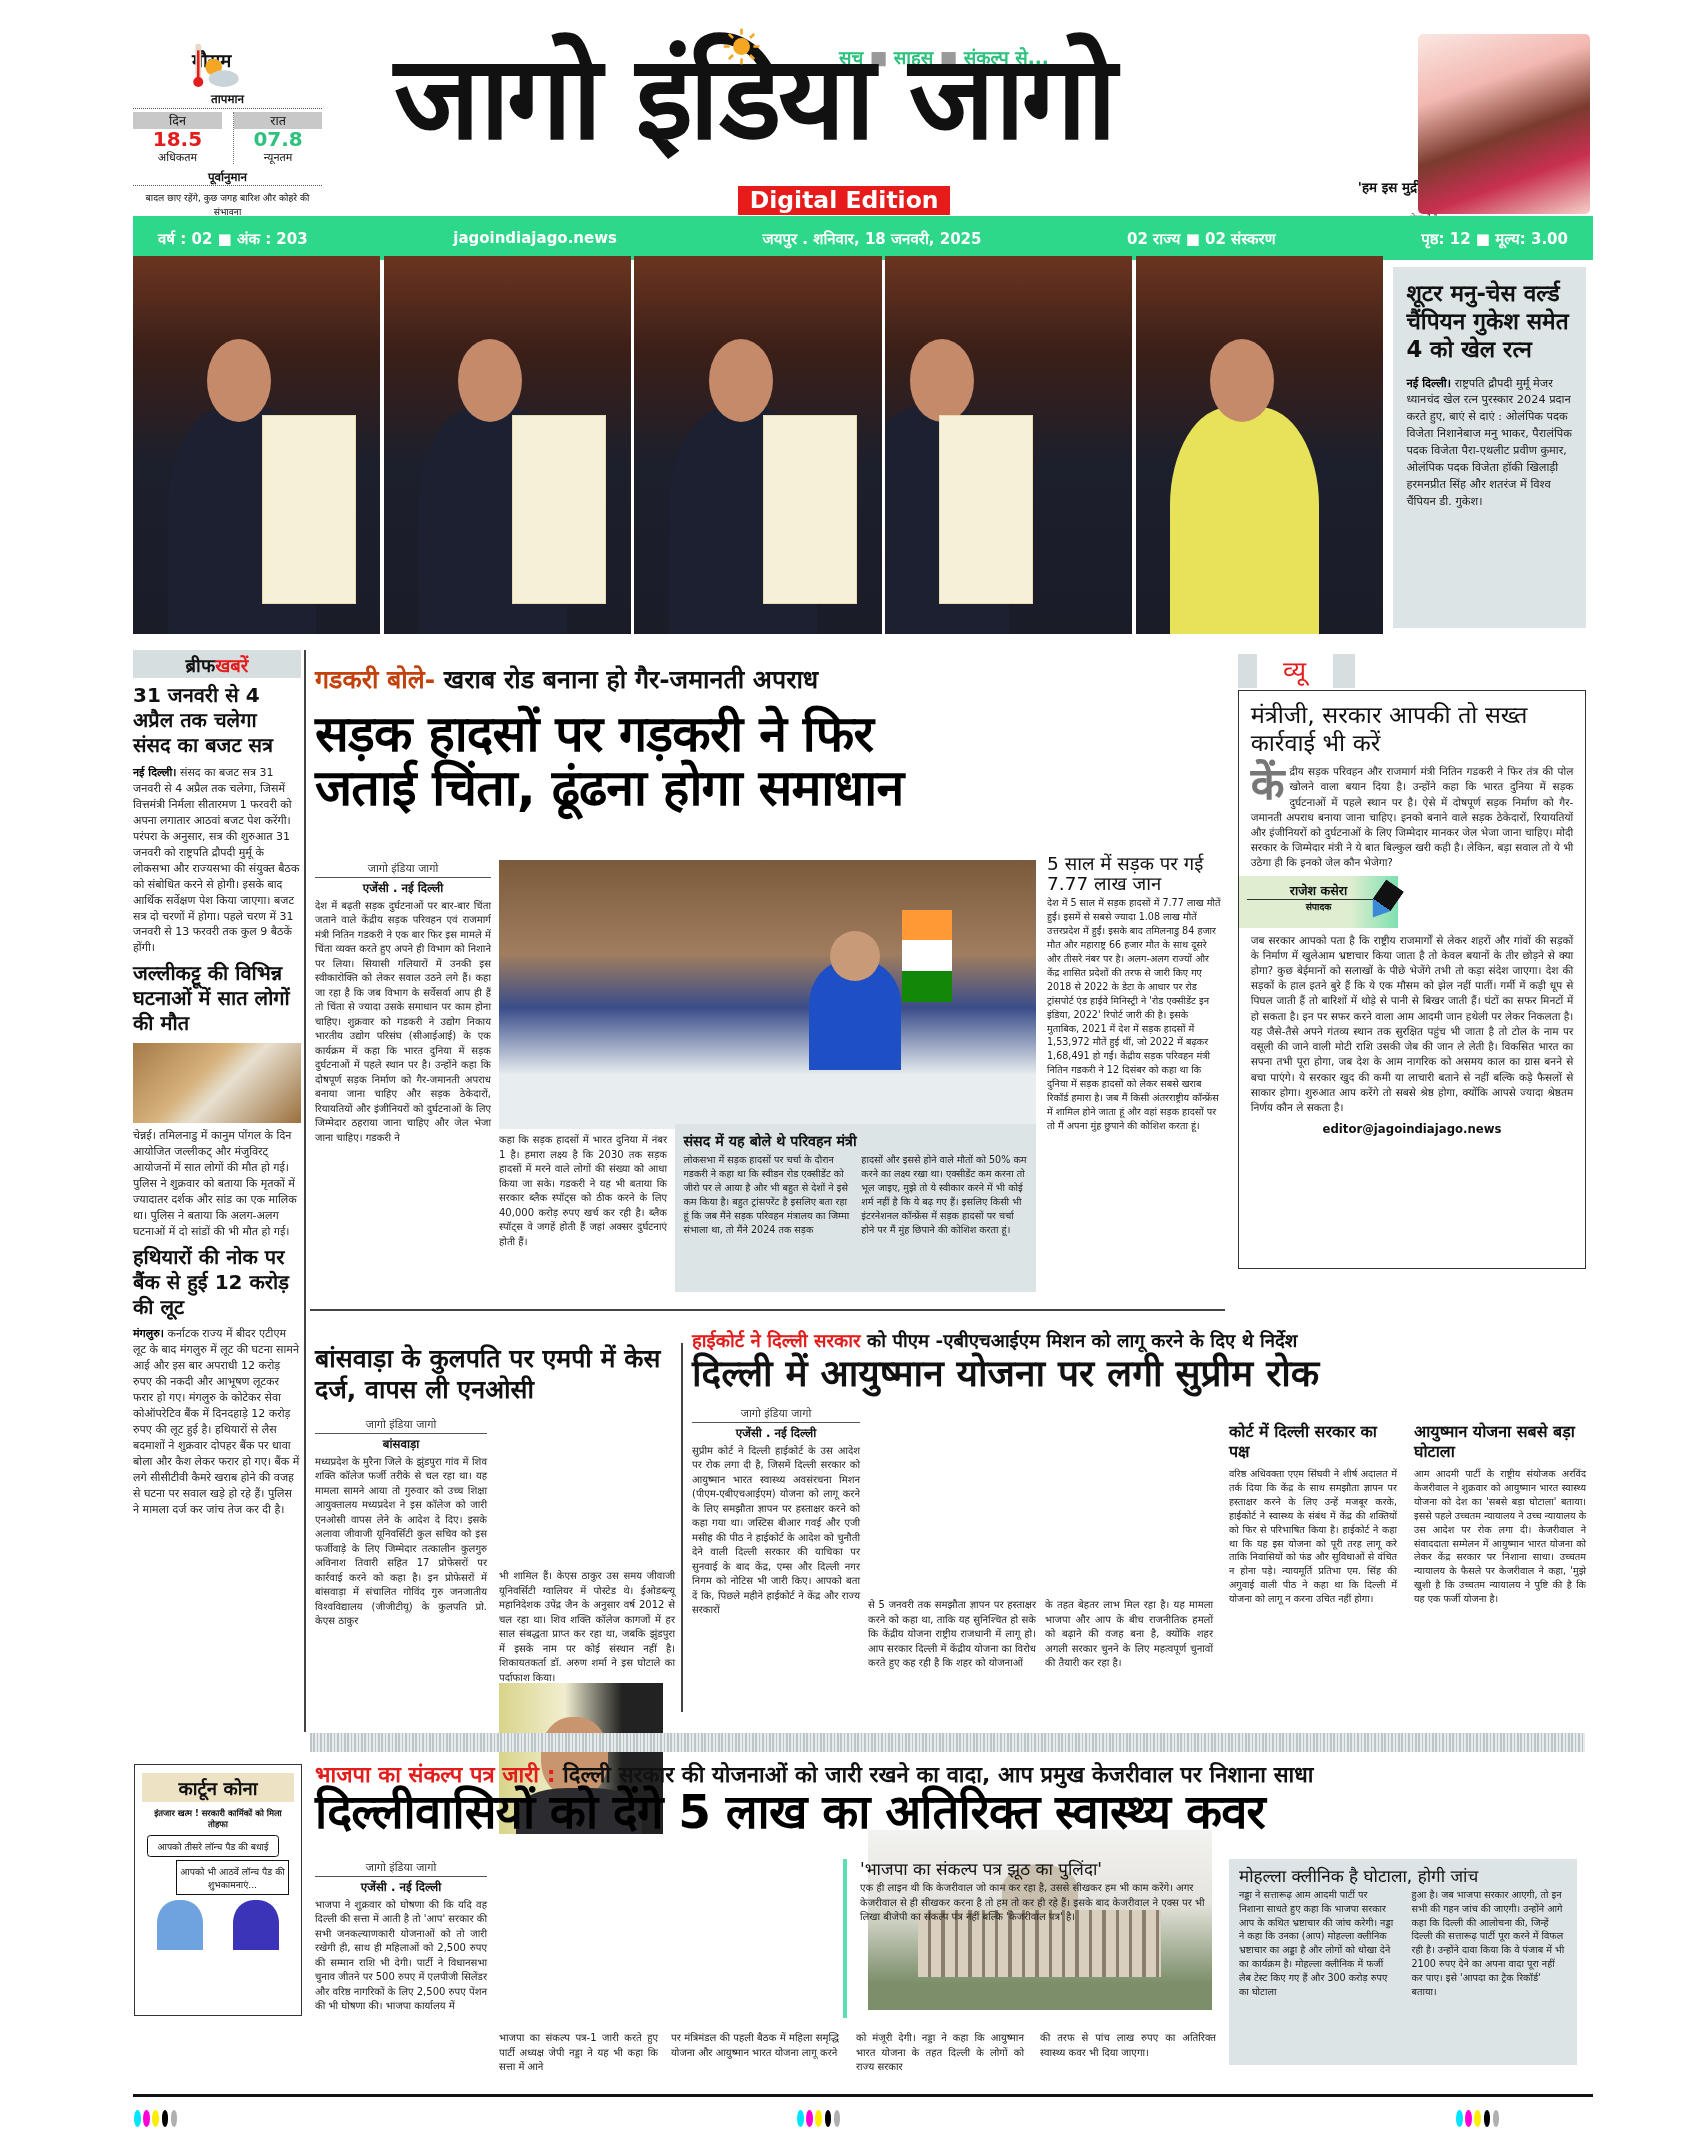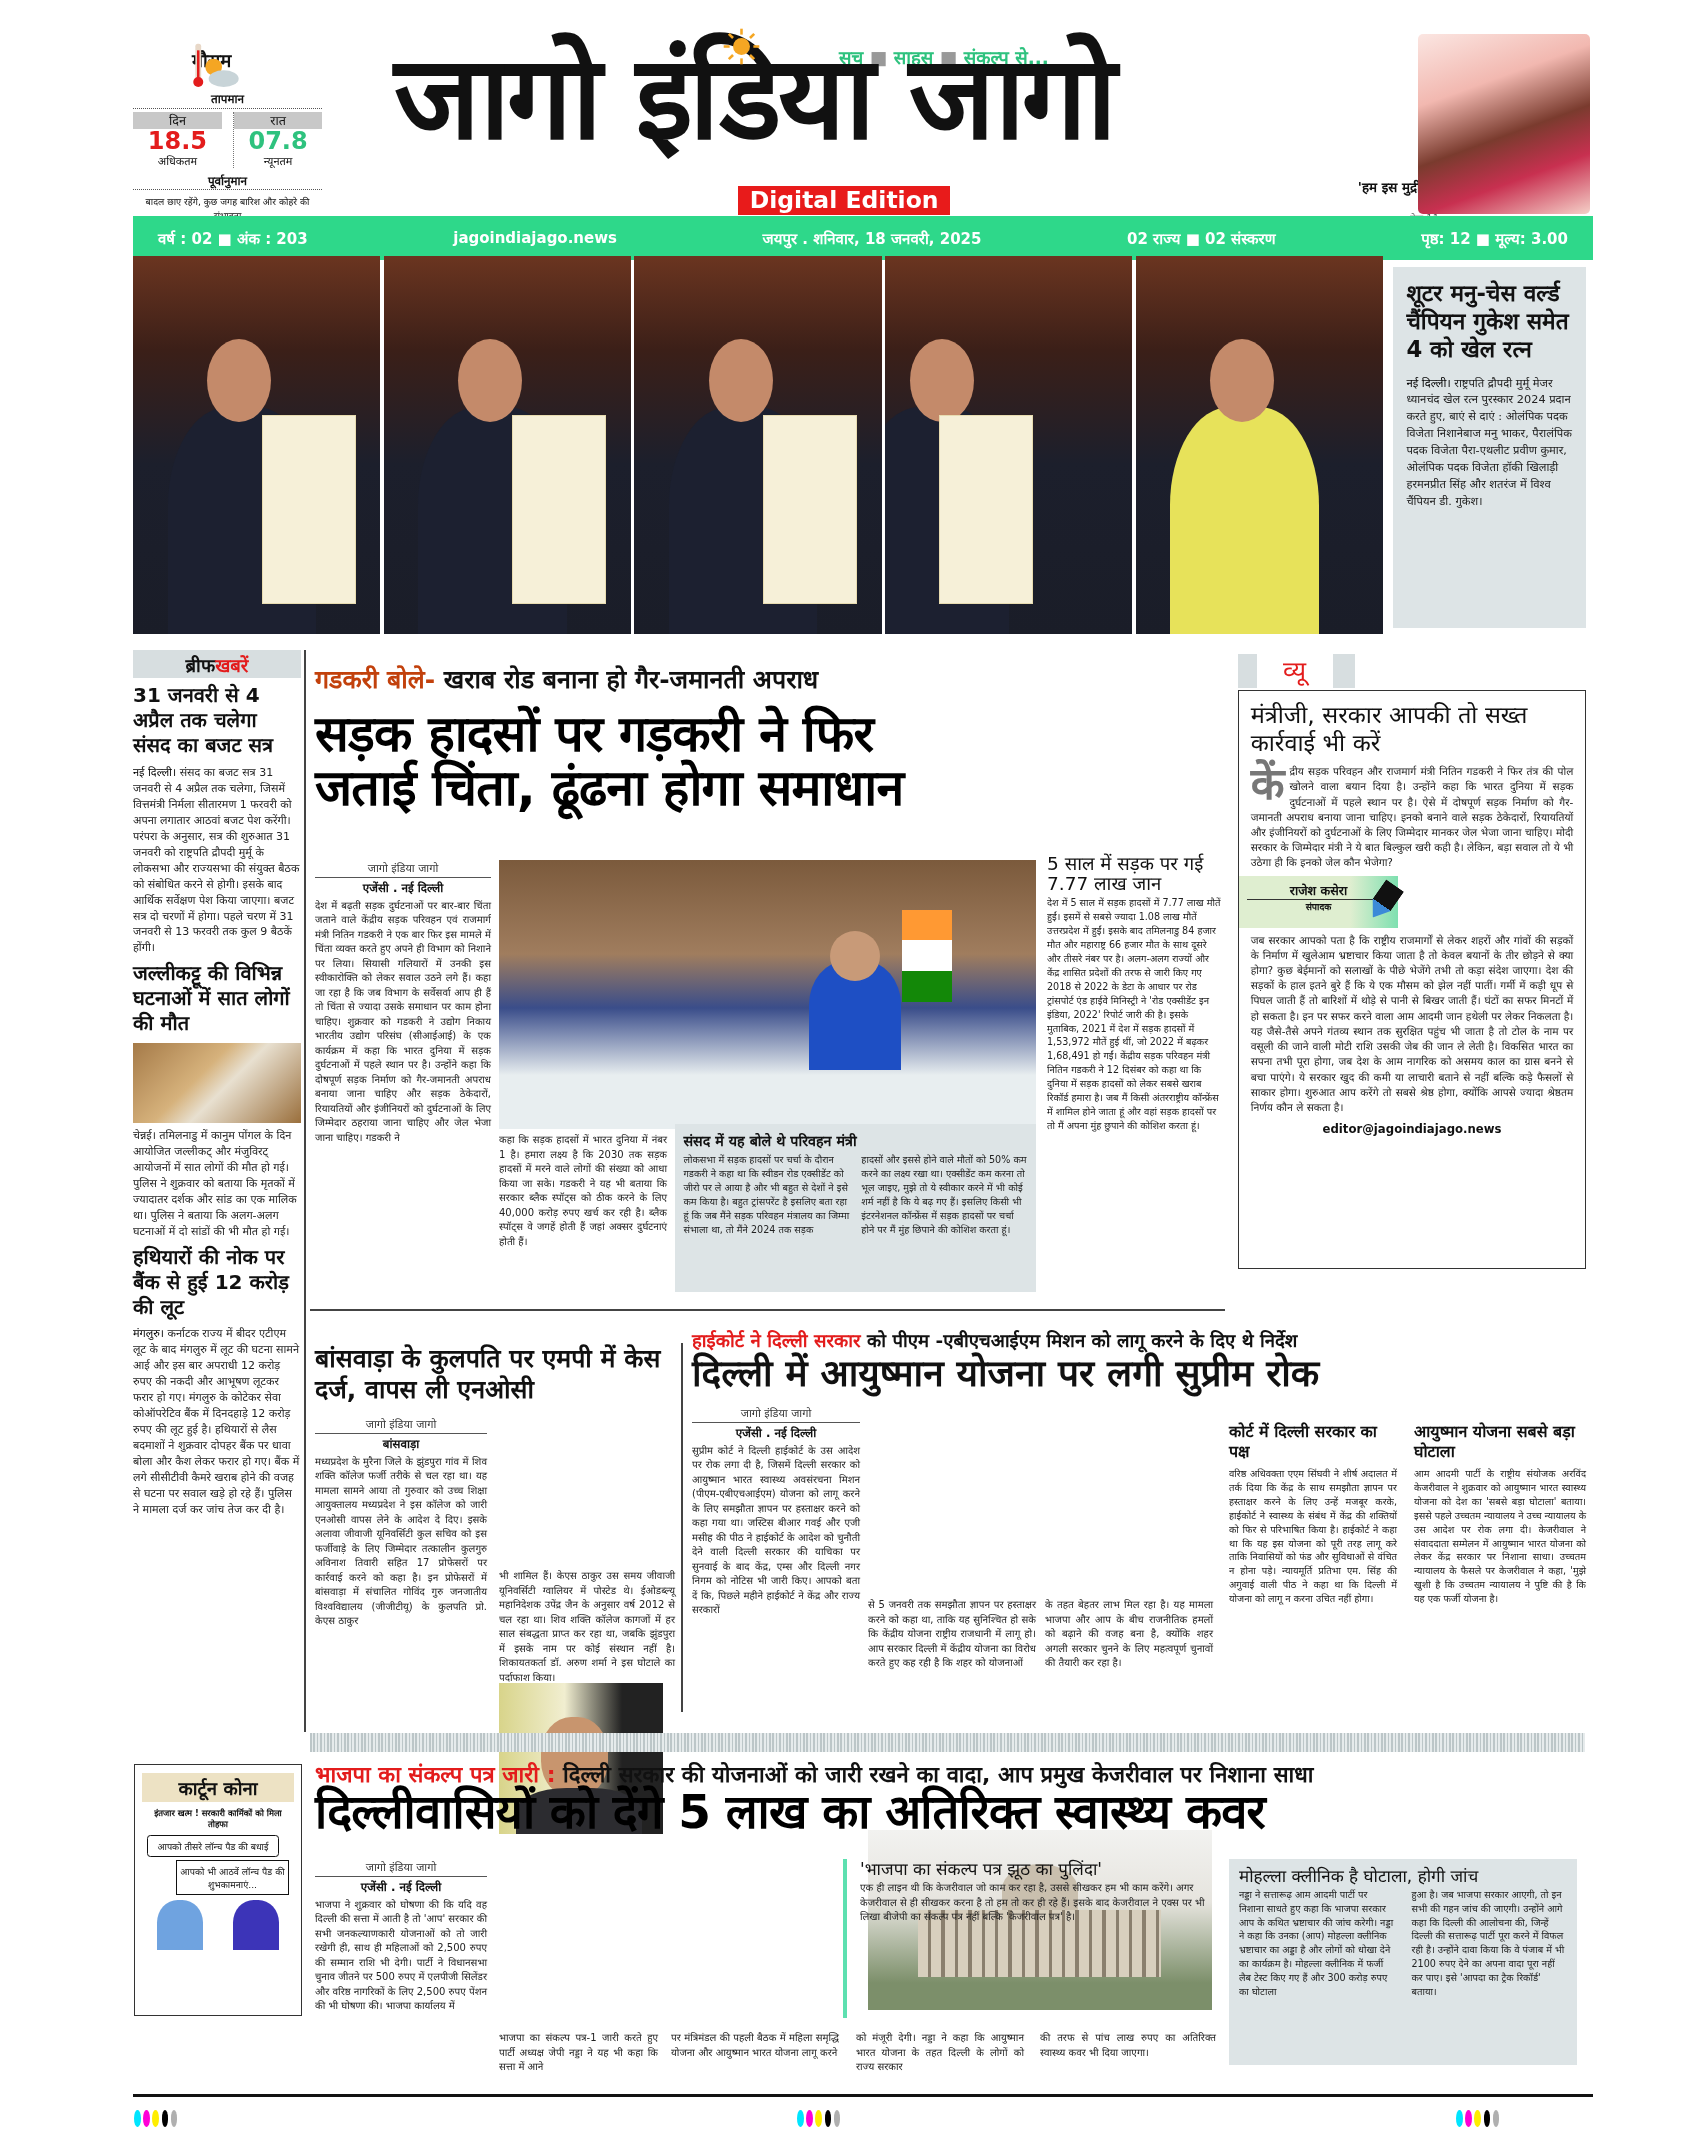--- a/index.html
+++ b/index.html
@@ -1,32 +1,32 @@
 <!DOCTYPE html>
 <html style="font-size:13.4px"><head>
 <meta charset="utf-8">
 <style>
 *{box-sizing:border-box;margin:0;padding:0}
 html,body{width:1707px;height:2148px;background:#fff;overflow:hidden}
 body{font-family:"DejaVu Sans","Liberation Sans",sans-serif;color:#111;position:relative}
 .abs{position:absolute}
 .txt{font-size:10.5px;line-height:1.45;color:#222;text-align:justify;font-family:"DejaVu Sans",sans-serif}
-.txt b{font-weight:normal;color:#000}
+.txt b{font-weight:bold;color:#000}
 .hd{font-weight:bold;color:#111;font-family:"DejaVu Sans",sans-serif}
 .vline{position:absolute;background:#444;width:1.7px}
 .hline{position:absolute;background:#444;height:1.7px}
 
 .weather{left:133px;top:40px;width:189px}
 .wtitle{font-size:18.5px;font-weight:bold;margin-left:59px;margin-top:6.7px}
 .wicon{position:absolute;left:59px;top:1.7px;width:50px;height:50px}
 .wlabel{text-align:center;font-size:11.7px;font-weight:bold;border-bottom:1.7px dotted #555;padding-bottom:1.7px}
 .wrow{display:flex;justify-content:space-between;margin-top:3.4px}
 .wcol{width:47%;text-align:center}
 .wcol .tag{background:#c8c8c8;font-size:12.6px}
-.wcol .val{font-size:24px;font-weight:bold;line-height:1}
+.wcol .val{font-size:20px;font-weight:bold;line-height:1}
 .wcol .sub{font-size:11px}
 .wfore{font-size:9.2px;text-align:center;margin-top:5px;line-height:1.5}
 .masthead-title{left:394px;top:34px;font-size:116px;font-weight:900;font-family:"DejaVu Sans",sans-serif;letter-spacing:-3.4px;color:#111;line-height:1.1}
 .tagline{left:839px;top:44px;font-size:18.5px;font-weight:bold;color:#2ec27e}
 .tagline .sq{color:#999}
 .digital{left:738px;top:186px;background:#e81b1b;color:#fff;font-size:23.5px;font-weight:bold;padding:1.7px 11.7px;line-height:1.1}
 .teaser{left:1343px;top:178px;font-size:13.4px;font-weight:bold;text-align:right;width:96px}
 .teaser small{display:block;font-size:10px;color:#555;font-weight:normal}
 .teaser-img{left:1418px;top:34px;width:172px;height:180px;border-radius:5px;background:linear-gradient(160deg,#fbe6e2 0%,#f2b8b0 30%,#7a3b2e 55%,#c83050 75%,#f5d0c8 100%)}
 .infobar{left:133px;top:216px;width:1460px;height:44px;background:#2ed88a;display:flex;justify-content:space-between;align-items:center;padding:0 25px;color:#fff;font-size:15px;font-weight:bold}

